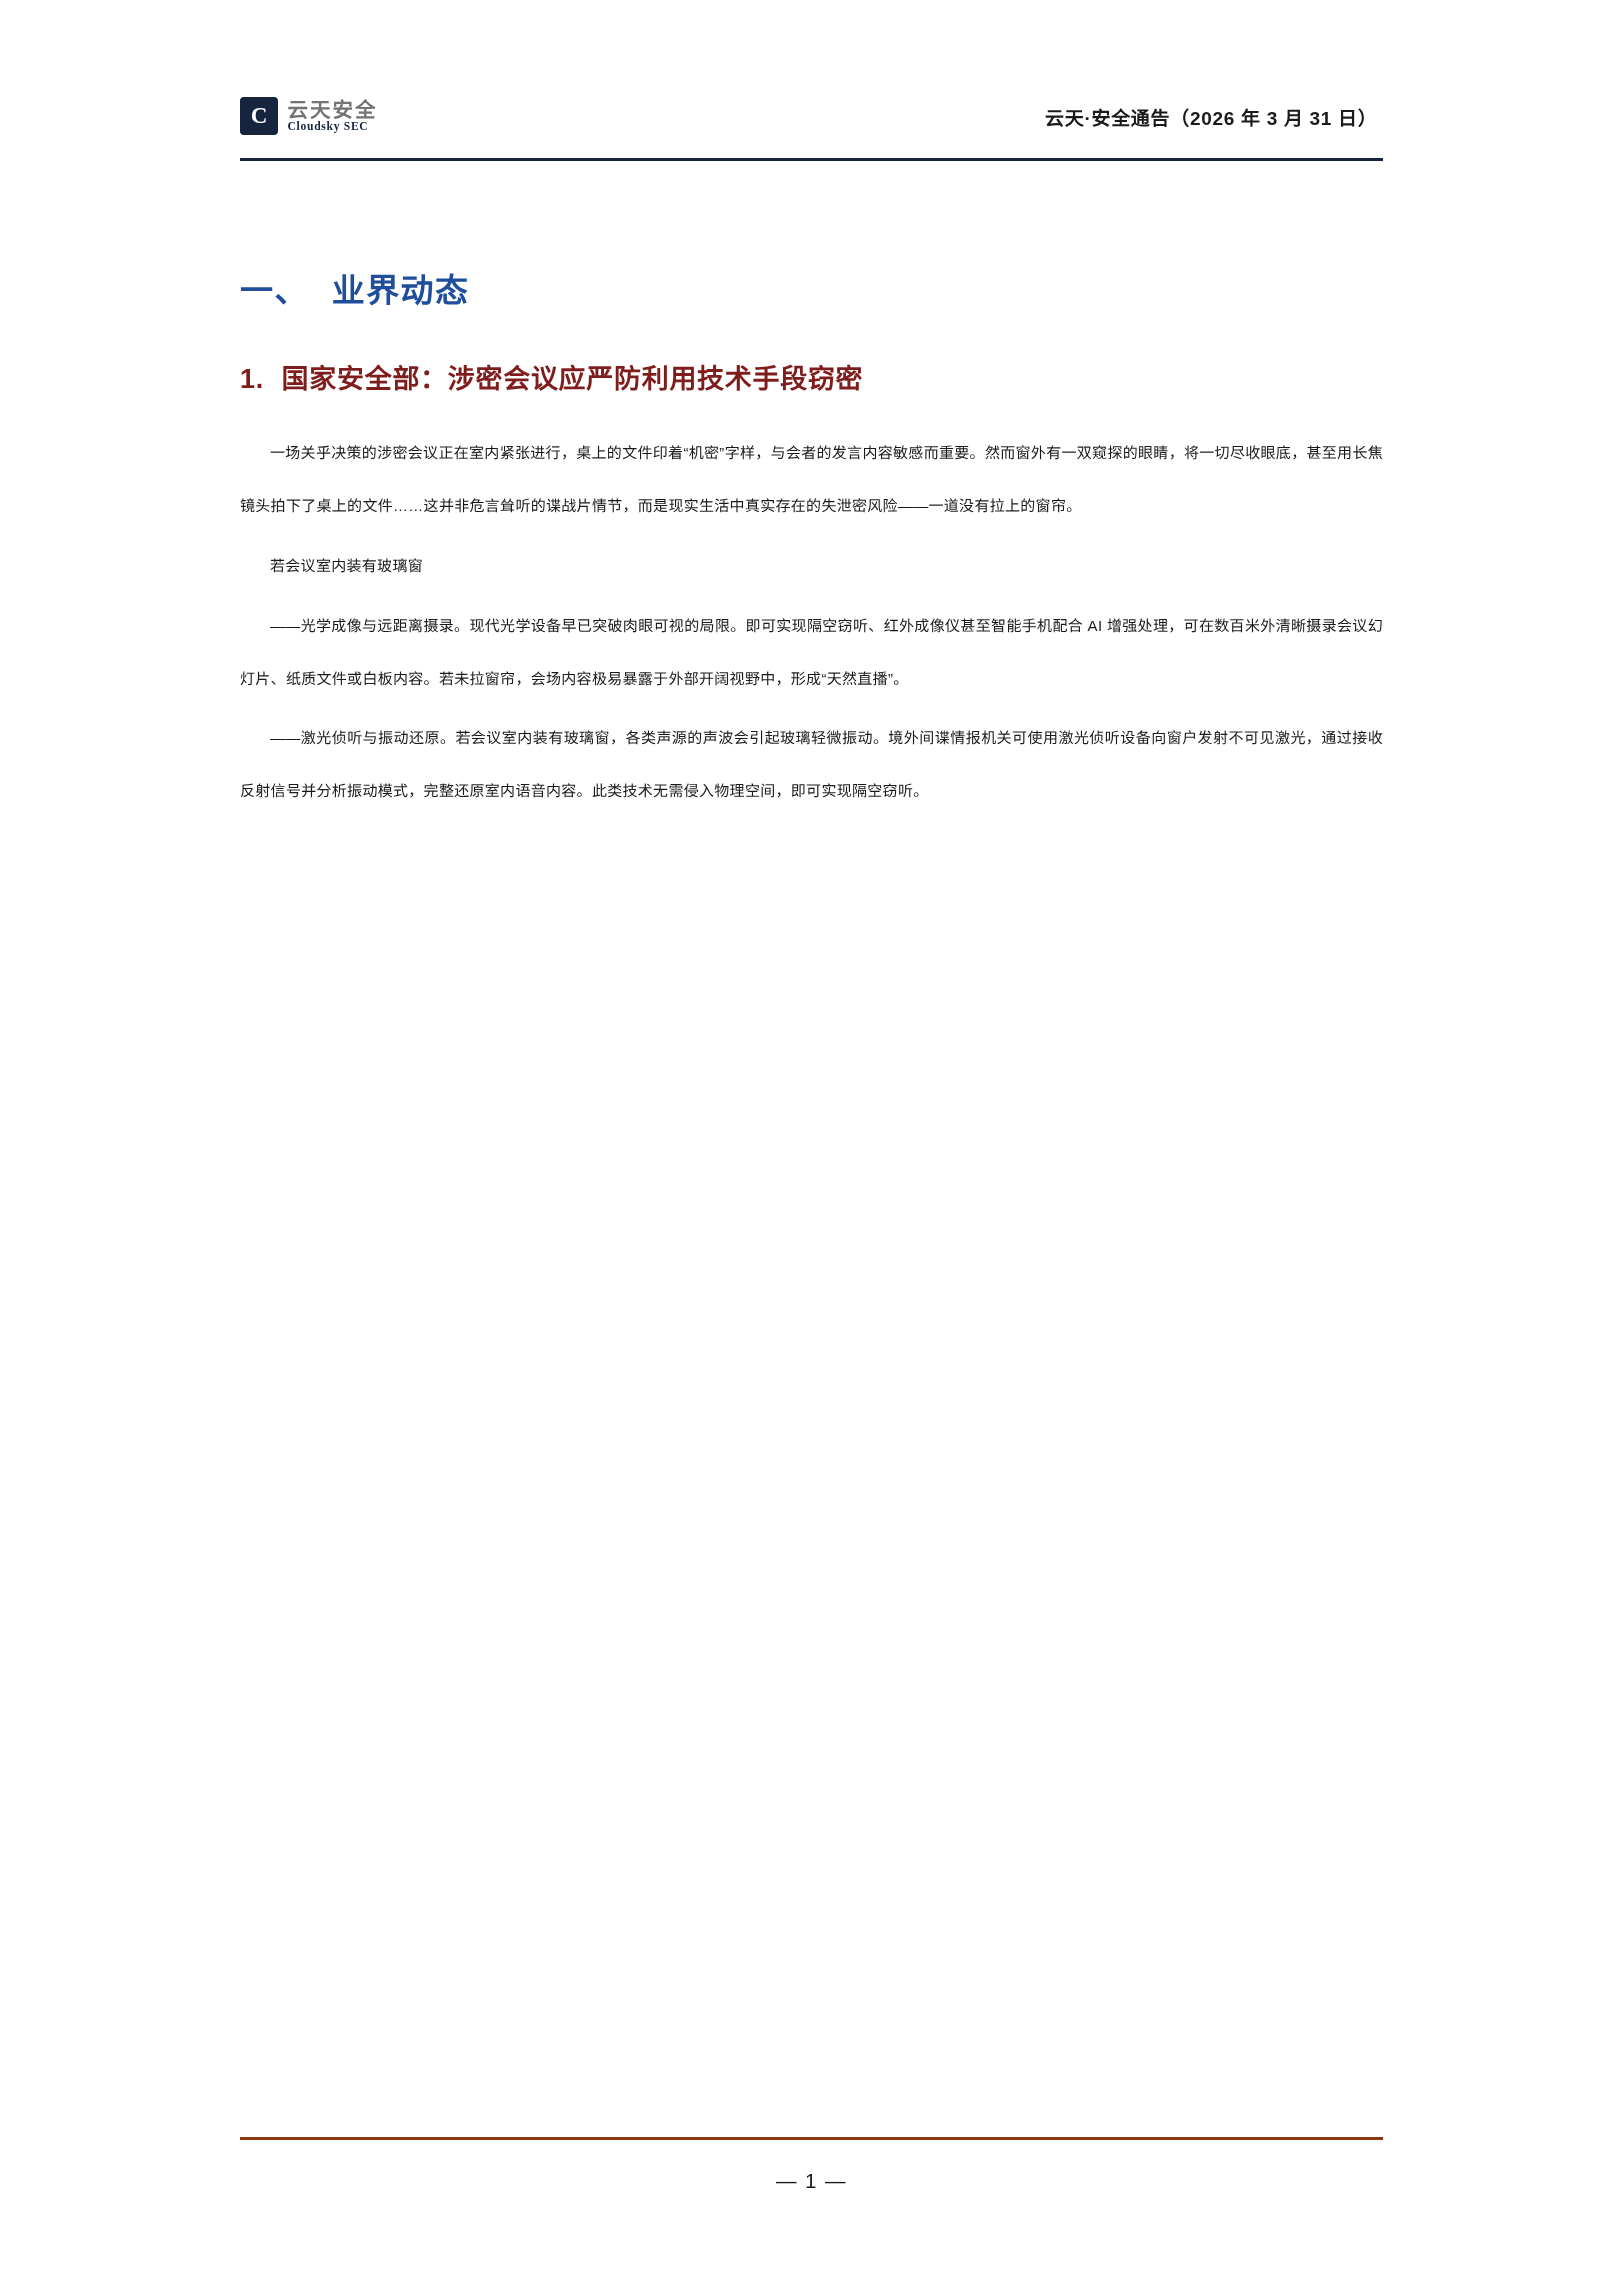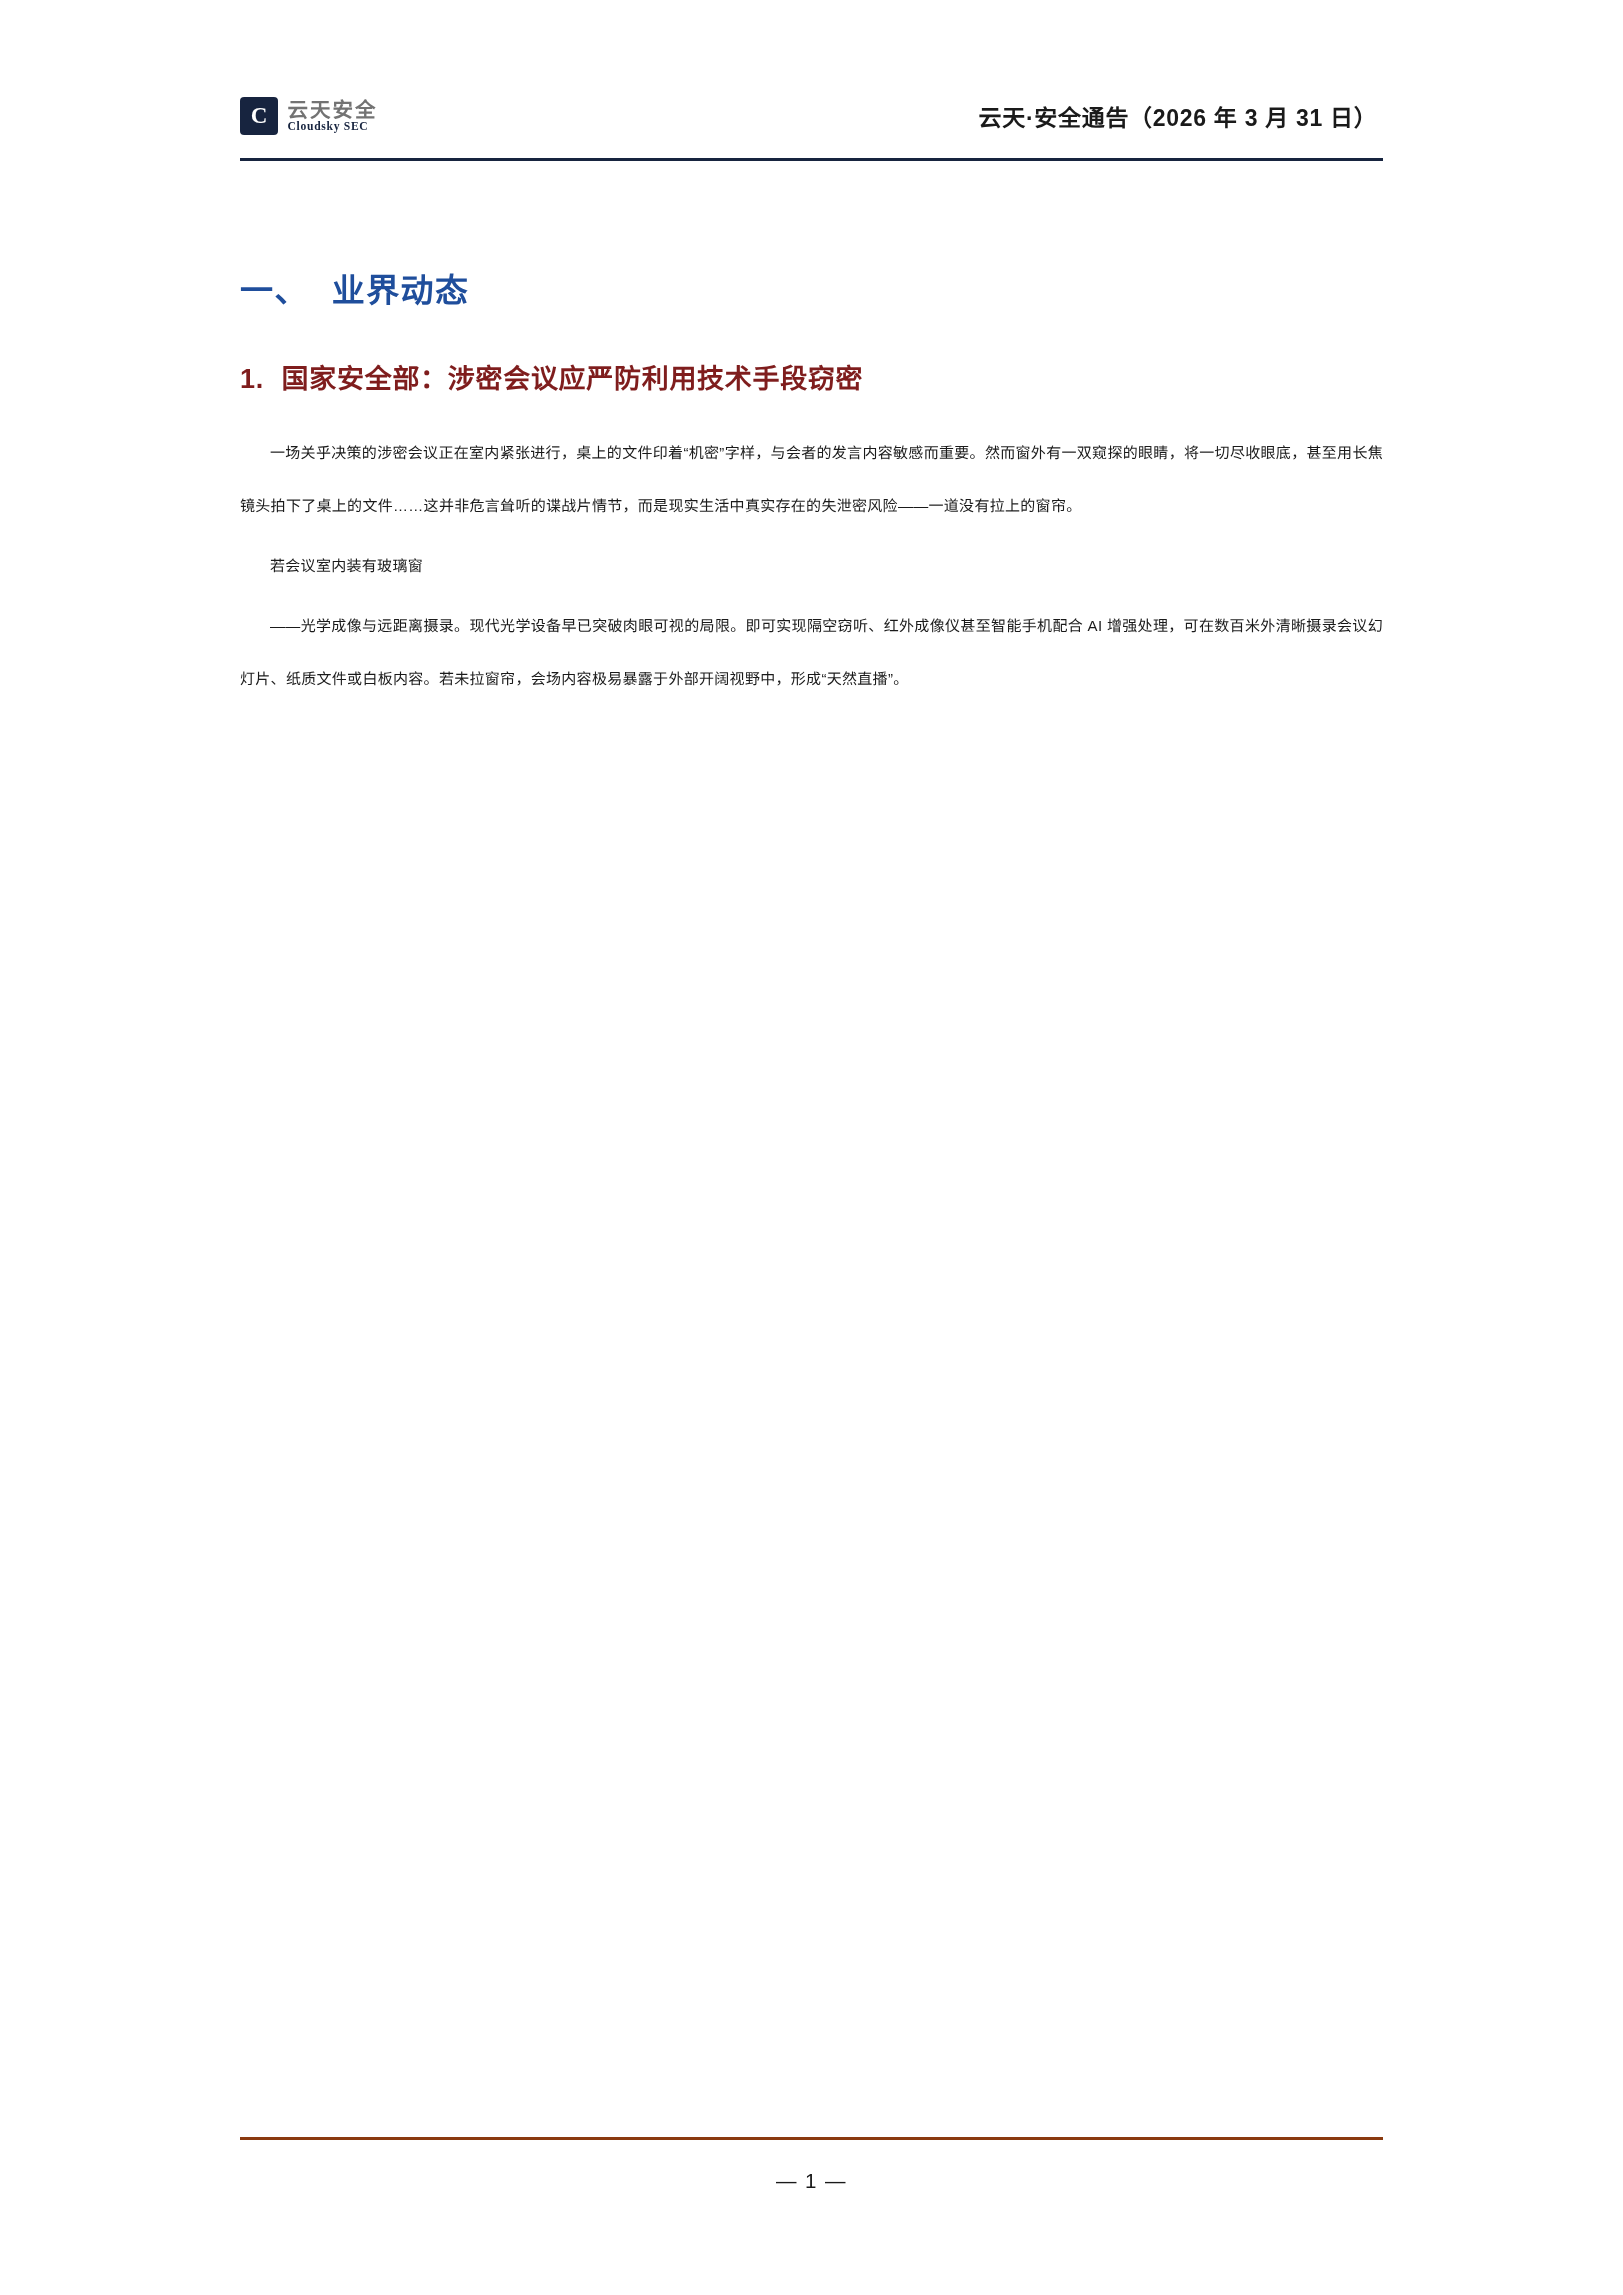--- a/index.html
+++ b/index.html
@@ -64,21 +64,21 @@
     color: #737373;
   }
   .logo-en {
     font-size: 11.6px;
     font-weight: bold;
     letter-spacing: 0.7px;
     color: #17243f;
     font-family: "Liberation Serif", serif;
   }
   .header-title {
-    font-size: 23px;
+    font-size: 19px;
     font-weight: bold;
     color: #1a1a1a;
     letter-spacing: 0.7px;
     padding-right: 5.5px;
   }
   .header-rule {
     position: absolute;
     top: 158px;
     left: 240px;
     right: 240px;
@@ -167,20 +167,21 @@
       <span class="num">一、</span><span>业界动态</span>
     </h1>
 
     <h2 class="h2">
       <span class="num">1.</span><span>国家安全部：涉密会议应严防利用技术手段窃密</span>
     </h2>
 
     <p class="para">一场关乎决策的涉密会议正在室内紧张进行，桌上的文件印着“机密”字样，与会者的发言内容敏感而重要。然而窗外有一双窥探的眼睛，将一切尽收眼底，甚至用长焦镜头拍下了桌上的文件……这并非危言耸听的谍战片情节，而是现实生活中真实存在的失泄密风险——一道没有拉上的窗帘。</p>
     <p class="para noindent">若会议室内装有玻璃窗</p>
     <p class="para">——光学成像与远距离摄录。现代光学设备早已突破肉眼可视的局限。即可实现隔空窃听、红外成像仪甚至智能手机配合 AI 增强处理，可在数百米外清晰摄录会议幻灯片、纸质文件或白板内容。若未拉窗帘，会场内容极易暴露于外部开阔视野中，形成“天然直播”。</p>
+    <p class="para">——激光侦听与振动还原。若会议室内装有玻璃窗，各类声源的声波会引起玻璃轻微振动。境外间谍情报机关可使用激光侦听设备向窗户发射不可见激光，通过接收反射信号并分析振动模式，完整还原室内语音内容。此类技术无需侵入物理空间，即可实现隔空窃听。</p>
 
   </div>
 
   <div class="footer-rule"></div>
   <div class="footer-page">— 1 —</div>
 
 </div>
 
 
 </body></html>

